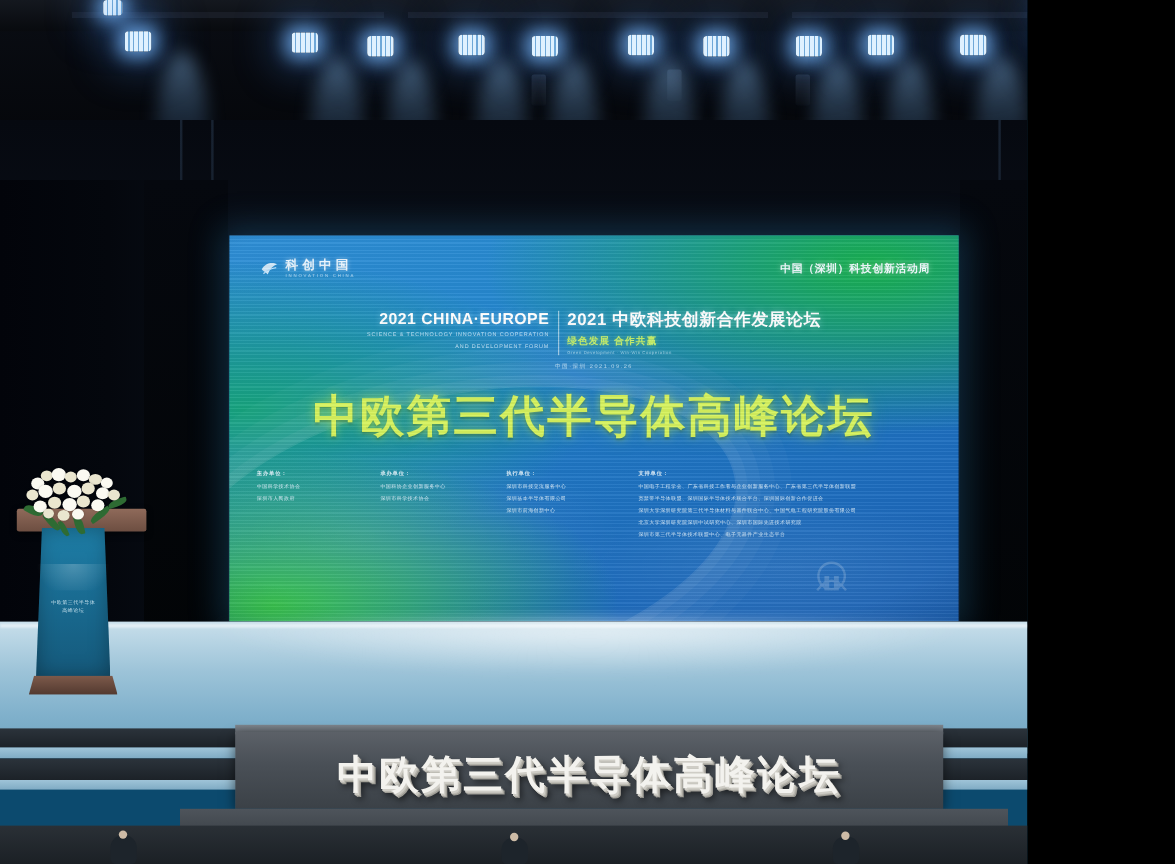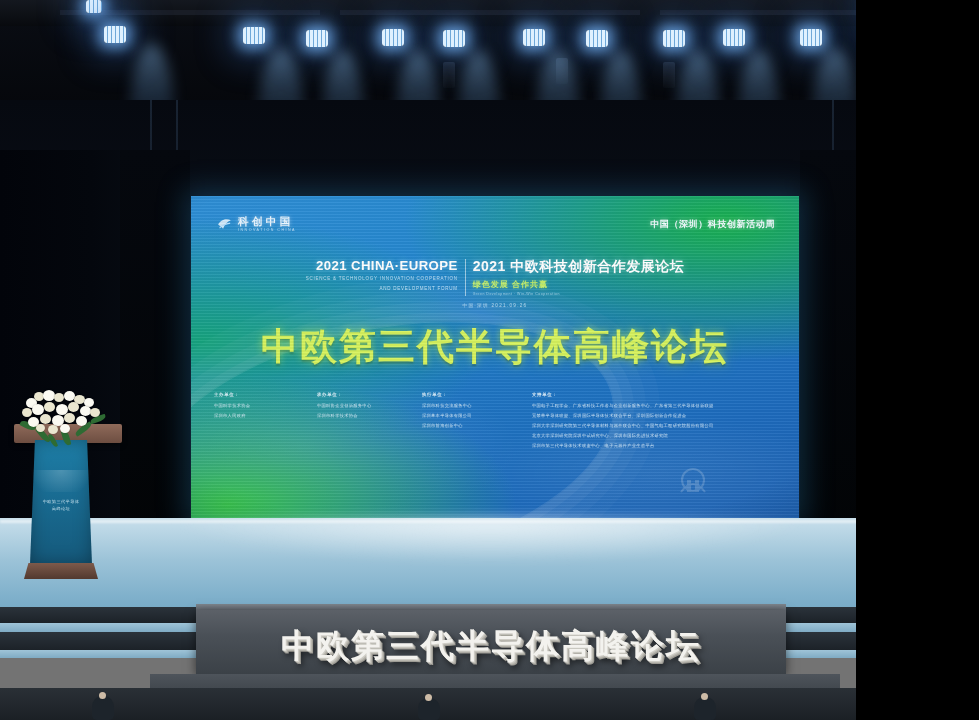--- a/index.html
+++ b/index.html
@@ -2,21 +2,21 @@
 <html><head>
 <meta charset="utf-8">
 <style>
   html,body{margin:0;padding:0;background:#000;}
   body{font-family:"Liberation Sans","DejaVu Sans",sans-serif;}
 
   #stage-photo{
     position:relative;
     width:856px;height:720px;
     overflow:hidden;
-    background:#737373;
+    background:#0c4a6e;
   }
 
   
   .ceiling{
     position:absolute;left:0;top:0;width:979px;height:200px;
     background:
       linear-gradient(180deg,#0a0d14 0%,#05070b 55%,#020305 100%);
   }
   .truss{
     position:absolute;left:0;top:0;width:979px;height:26px;

